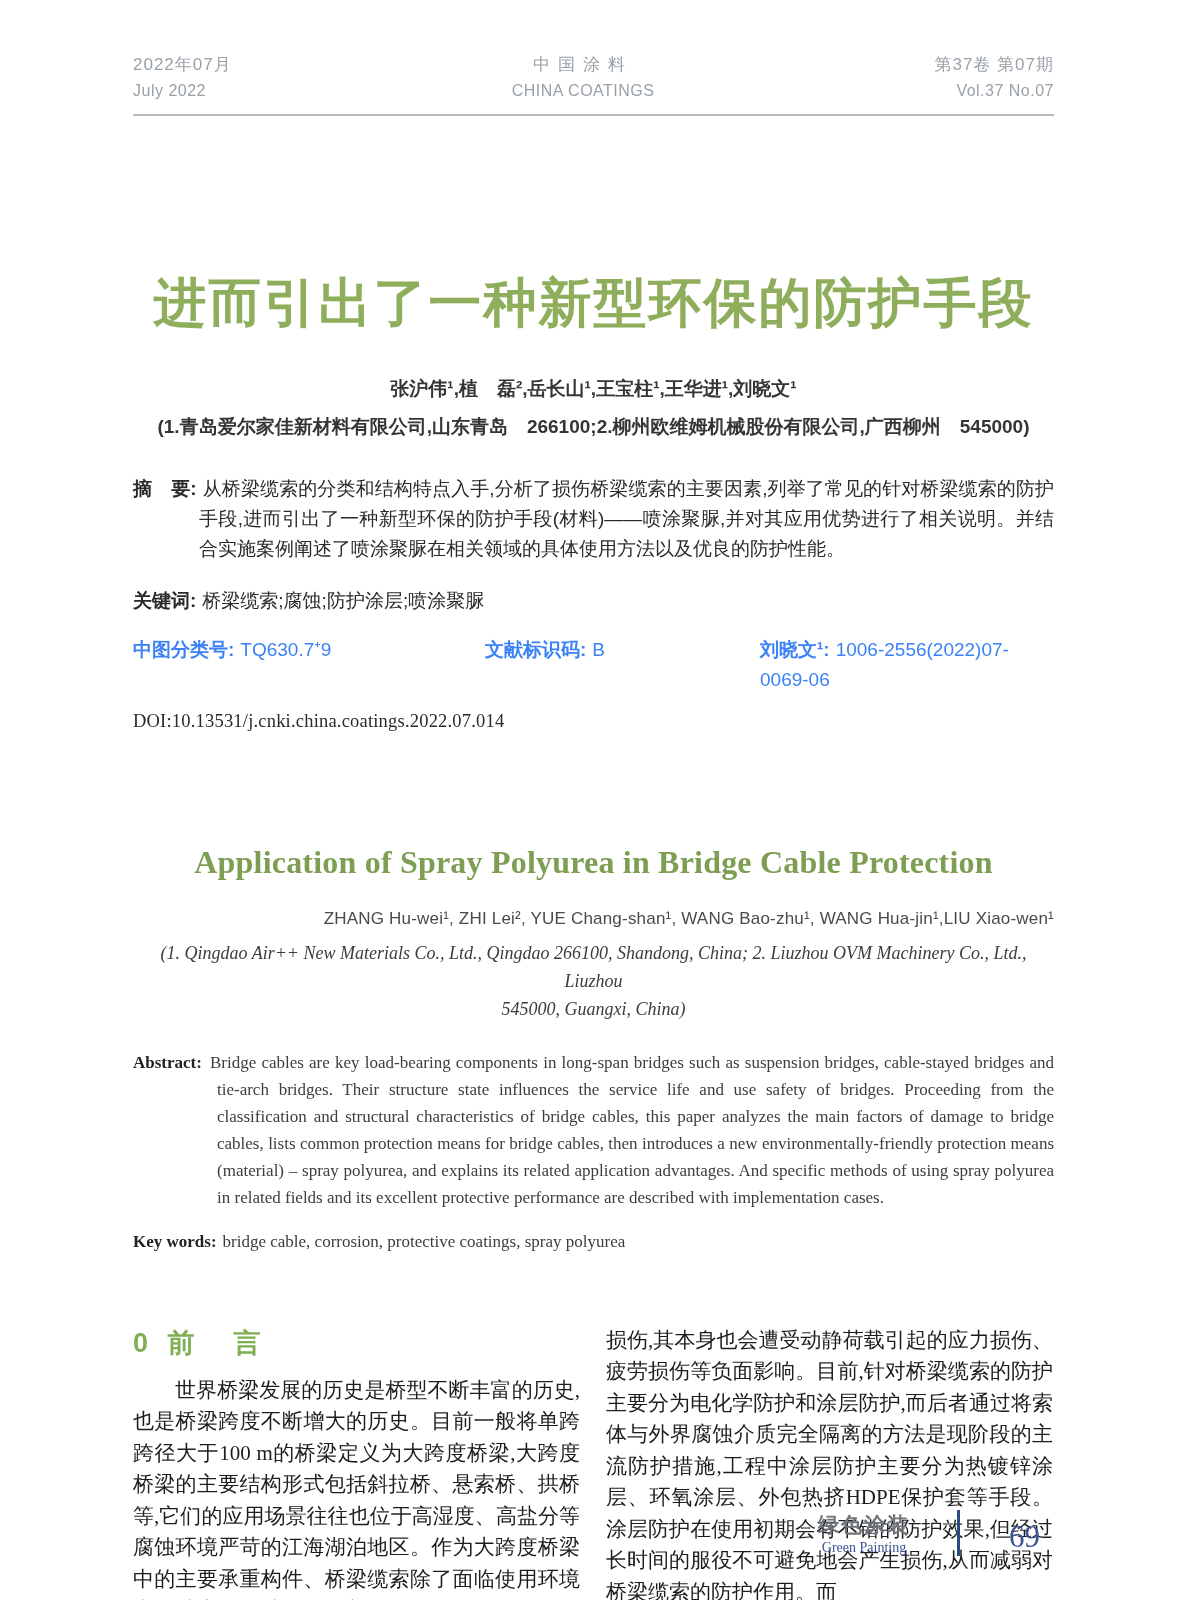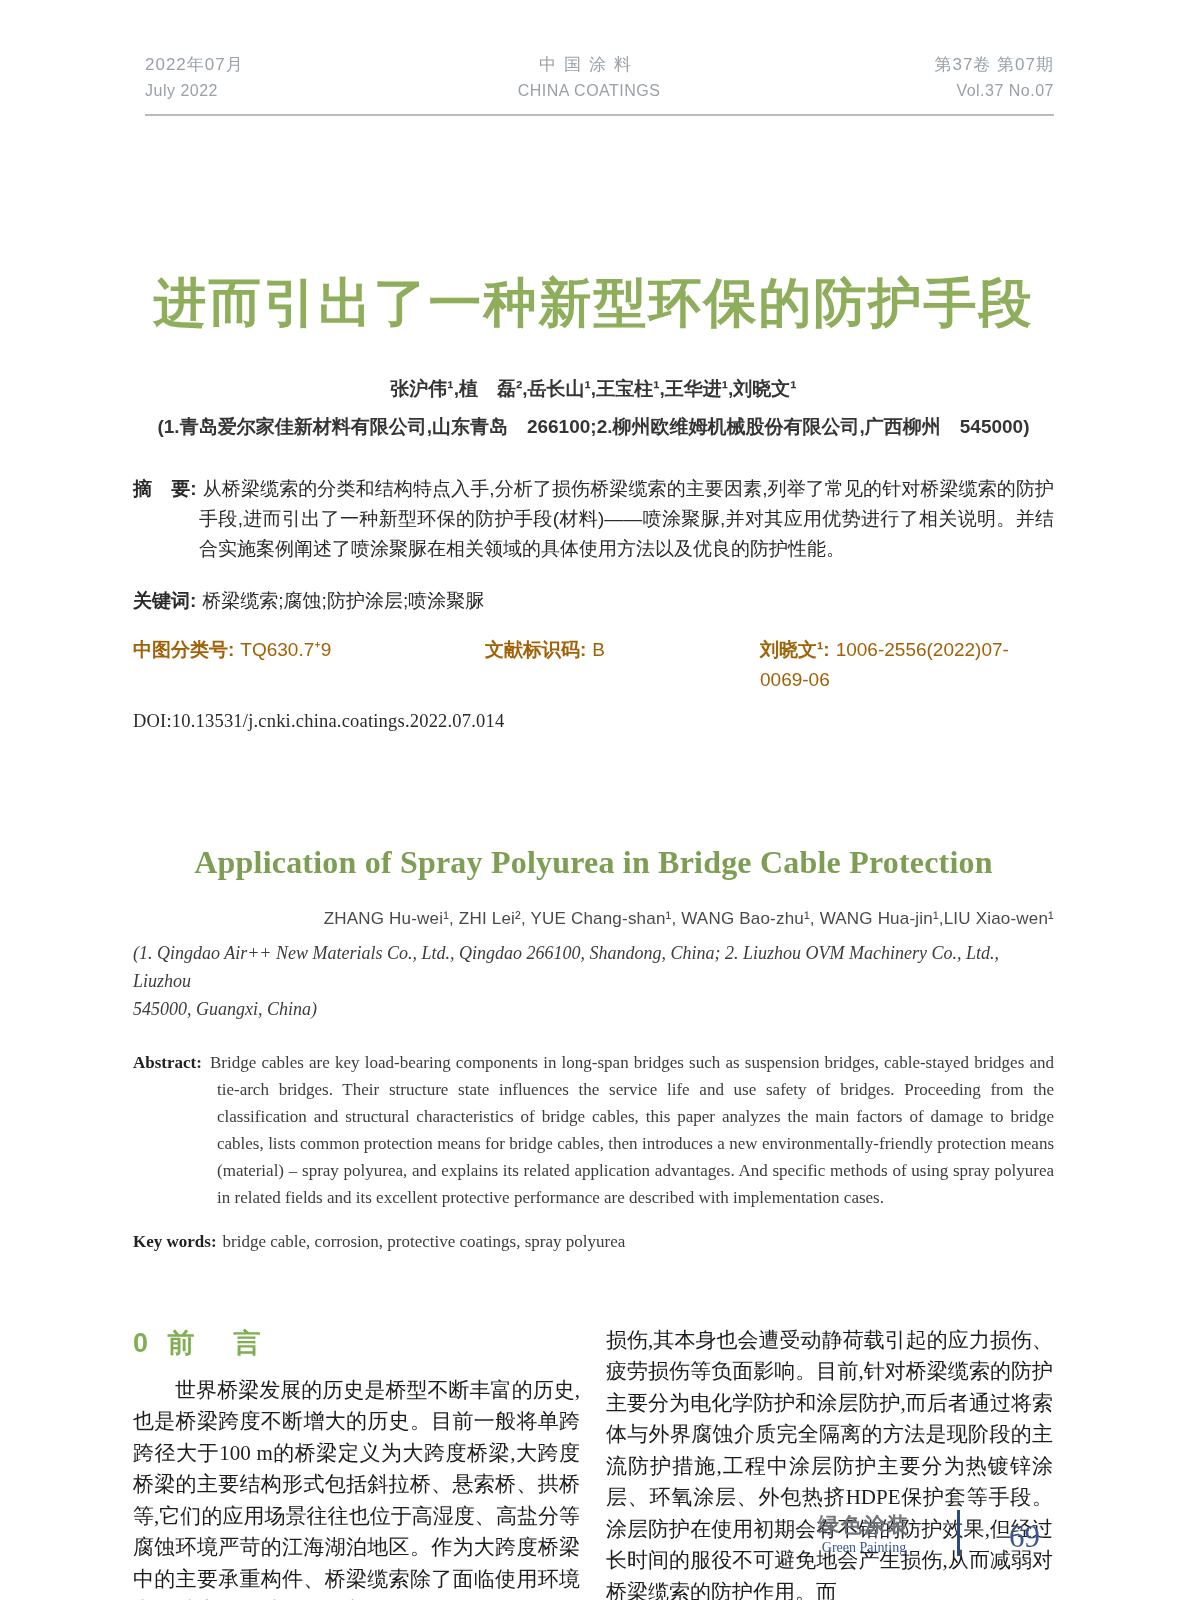--- a/index.html
+++ b/index.html
@@ -12,21 +12,21 @@
     font-family: "Liberation Sans", sans-serif;
     color: #222;
   }
   .content { padding: 0 133px; }
 
   
   .jheader {
     display: flex; justify-content: space-between; align-items: flex-end;
     padding-top: 52px; padding-bottom: 10px;
     border-bottom: 2px solid #b6bcc2;
-    color: #99a1a8; font-size: 17px; line-height: 26px; margin-left: 12px;
+    color: #99a1a8; font-size: 17px; line-height: 26px;
   }
   .jheader .cell-left { text-align: left; }
   .jheader .cell-center { text-align: center; }
   .jheader .cell-right { text-align: right; }
   .jheader .cn { letter-spacing: 1px; }
   .jheader .cell-center .cn { letter-spacing: 8px; }
   .jheader .en { font-size: 16px; letter-spacing: 0.5px; }
 
   
   .title-cn {
@@ -48,21 +48,21 @@
   .abstract-cn {
     margin-top: 34px;
     font-size: 19px; line-height: 30px; color: #2a2a2a;
     text-align: justify;
     padding-left: 66px; text-indent: -66px;
   }
   .abstract-cn .lab, .kw-cn .lab, .meta-row .lab, .note-line .lab { font-weight: bold; padding-right: 6px; }
   .kw-cn { margin-top: 22px; font-size: 19px; line-height: 30px; color: #2a2a2a; }
   .meta-row {
     margin-top: 14px; display: flex;
-    font-size: 19px; line-height: 30px; color: #a16207;
+    font-size: 19px; line-height: 30px; color: #3b82f6;
   }
   .meta-row .m1 { width: 352px; }
   .meta-row .m2 { width: 275px; }
   .meta-row .m3 { flex: 1; }
   .doi-line {
     margin-top: 16px;
     font-family: "Liberation Serif", serif;
     font-size: 18.5px; color: #2a2a2a; letter-spacing: 0.2px;
   }
 
@@ -71,21 +71,21 @@
     margin-top: 112px; text-align: center;
     font-family: "Liberation Serif", serif;
     font-size: 32px; font-weight: bold; color: #7d9e53;
     letter-spacing: 0.2px;
   }
   .authors-en {
     margin-top: 28px; text-align: right;
     font-size: 17px; color: #4a4a4a; letter-spacing: 0.2px;
   }
   .affil-en {
-    margin-top: 10px; text-align: left;
+    margin-top: 10px; text-align: center;
     font-family: "Liberation Serif", serif; font-style: italic;
     font-size: 18px; line-height: 28px; color: #3d3d3d;
   }
   .abstract-en {
     margin-top: 26px;
     font-family: "Liberation Serif", serif;
     font-size: 17px; line-height: 27px; color: #3d3d3d;
     text-align: justify;
     padding-left: 84px; text-indent: -84px;
   }

